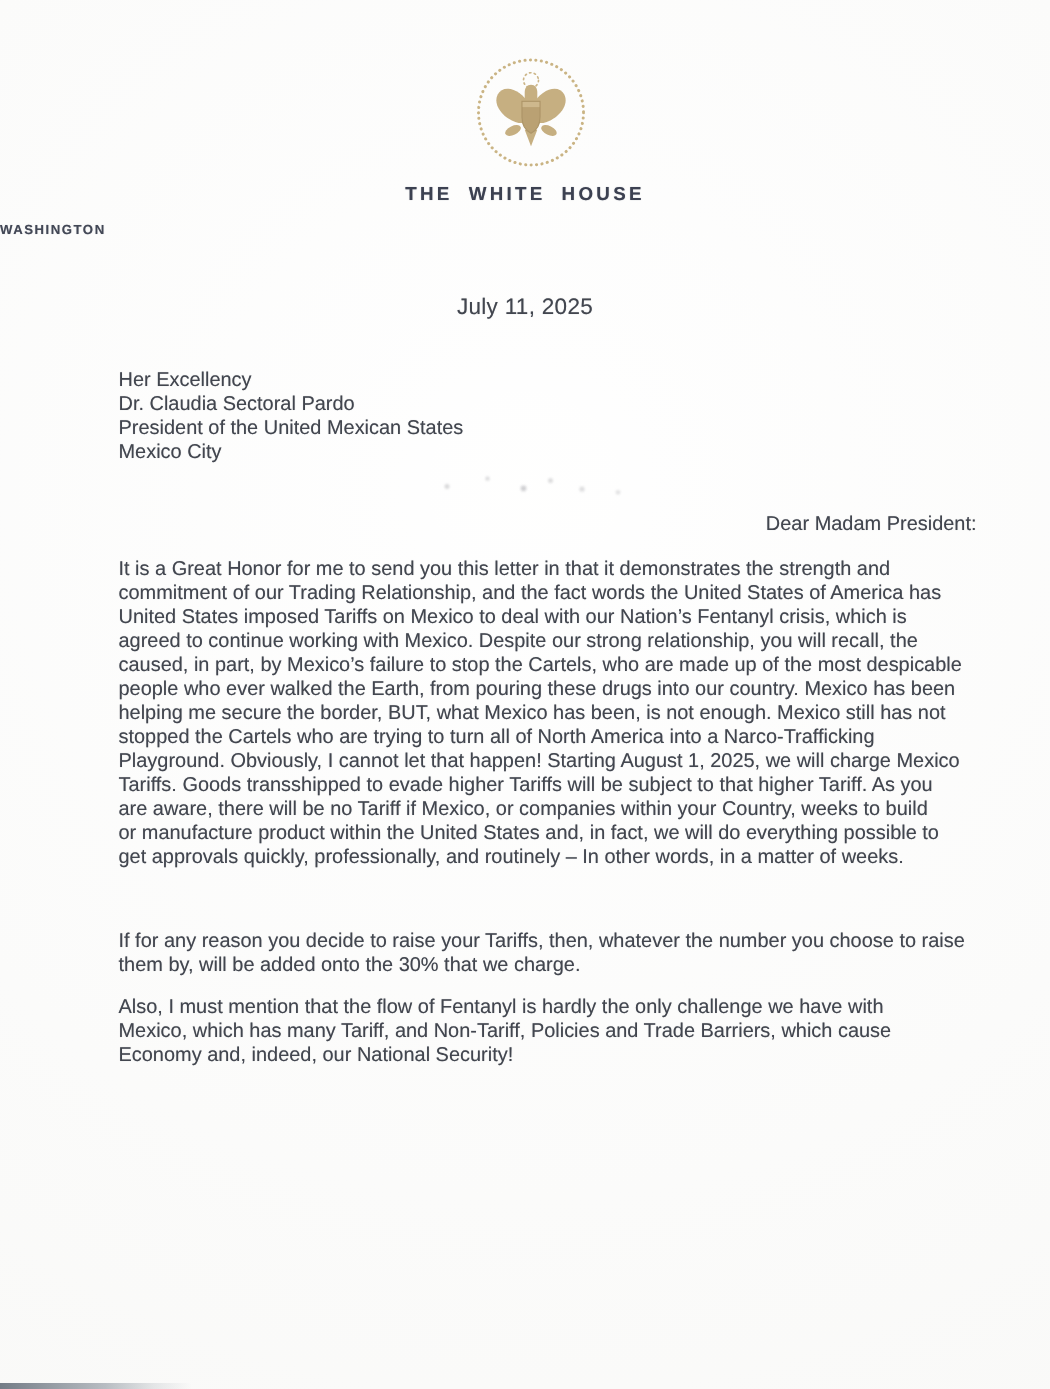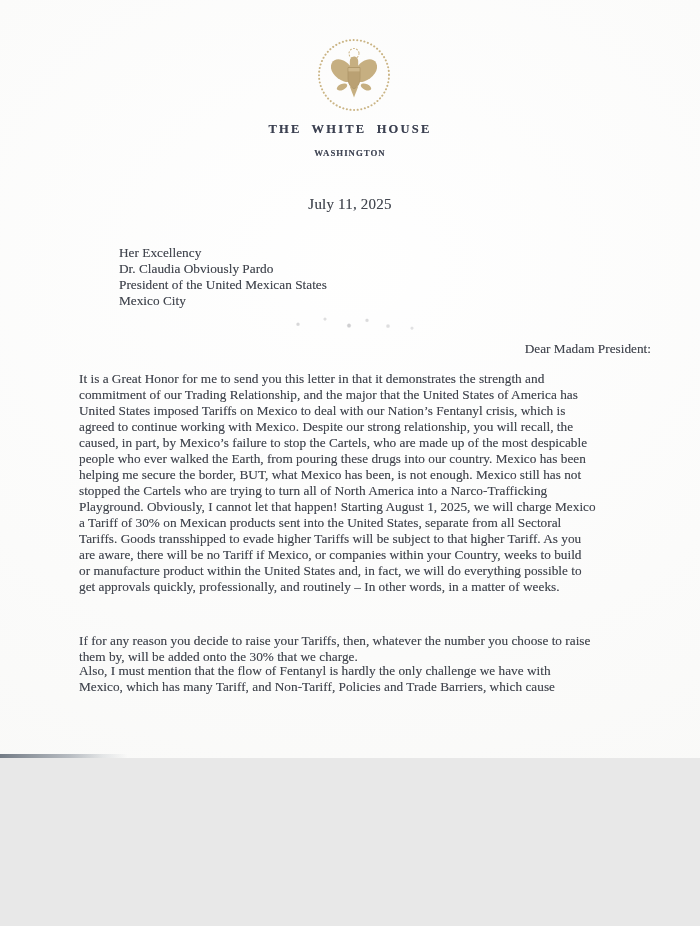--- a/index.html
+++ b/index.html
@@ -1,27 +1,27 @@
 <!DOCTYPE html>
 <html><head>
 <meta charset="utf-8">
 <style>
   html, body { margin: 0; padding: 0; background: #e8e8e8; }
   * { box-sizing: border-box; }
 
   .page {
     position: relative;
     width: 700px;
-    height: 758px;
+    height: 926px;
     margin: 0 auto;
     background:
       radial-gradient(ellipse 120% 90% at 50% 35%, rgba(255,255,255,0.9), rgba(246,246,244,0.55)),
       #fbfbfa;
     overflow: hidden;
-    font-family: Liberation Serif, serif;
+    font-family: Liberation Sans, sans-serif;
     color: #42464f;
   }
 
   
   .seal-row {
     position: absolute;
     top: 37px; left: 0;
     width: 100%;
     display: flex;
     justify-content: center;
@@ -39,21 +39,21 @@
     font-size: 12.5px;
     font-weight: 700;
     letter-spacing: 2.2px;
     word-spacing: 5px;
     color: #3c4151;
     text-shadow: 0 0 0.6px rgba(60,65,85,0.55);
   }
   .lh-sub {
     position: absolute;
     top: 148px; left: 0; width: 100%;
-    text-align: center;
+    text-align: left;
     font-size: 8.8px;
     font-weight: 700;
     letter-spacing: 1px;
     color: #434856;
     text-shadow: 0 0 0.5px rgba(60,65,85,0.5);
   }
 
   
   .date-line {
     position: absolute;
@@ -65,24 +65,24 @@
   }
 
   .text-block {
     position: absolute;
     left: 79px;
     width: 572px;
     font-size: 13.3px;
     line-height: 16px;
     text-shadow: 0 0 0.5px rgba(66,70,79,0.45);
   }
-  .recipient { top: 245px; margin-left: 40px; }
+  .recipient { top: 245px; }
   .salutation { top: 341px; text-align: right; }
   .para-1 { top: 371px; }
-  .para-2 { top: 619px; margin-top: 14px; }
+  .para-2 { top: 619px; }
   .para-3 { top: 663px; }
 
   
   .smudge {
     position: absolute;
     top: 310px; left: 280px;
     width: 150px; height: 26px;
     background-image:
       radial-gradient(circle at 12% 55%, rgba(125,125,130,0.55) 0 1px, transparent 2.2px),
       radial-gradient(circle at 30% 35%, rgba(125,125,130,0.45) 0 1px, transparent 2px),
@@ -138,49 +138,49 @@
     </svg>
   </div>
 
   <div class="lh-title">THE WHITE HOUSE</div>
   <div class="lh-sub">WASHINGTON</div>
 
   <div class="date-line">July 11, 2025</div>
 
   <div class="text-block recipient">
       <div>Her Excellency</div>
-      <div>Dr. Claudia Obviously Pardo</div>
+      <div>Dr. Claudia Sectoral Pardo</div>
       <div>President of the United Mexican States</div>
       <div>Mexico City</div>
     </div>
 
   <div class="smudge"></div>
 
   <div class="text-block salutation">Dear Madam President:</div>
 
   <div class="text-block para-1">
       <div>It is a Great Honor for me to send you this letter in that it demonstrates the strength and</div>
-      <div>commitment of our Trading Relationship, and the major that the United States of America has</div>
+      <div>commitment of our Trading Relationship, and the fact words the United States of America has</div>
       <div>United States imposed Tariffs on Mexico to deal with our Nation’s Fentanyl crisis, which is</div>
       <div>agreed to continue working with Mexico. Despite our strong relationship, you will recall, the</div>
       <div>caused, in part, by Mexico’s failure to stop the Cartels, who are made up of the most despicable</div>
       <div>people who ever walked the Earth, from pouring these drugs into our country. Mexico has been</div>
       <div>helping me secure the border, BUT, what Mexico has been, is not enough. Mexico still has not</div>
       <div>stopped the Cartels who are trying to turn all of North America into a Narco-Trafficking</div>
       <div>Playground. Obviously, I cannot let that happen! Starting August 1, 2025, we will charge Mexico</div>
-      <div>a Tariff of 30% on Mexican products sent into the United States, separate from all Sectoral</div>
       <div>Tariffs. Goods transshipped to evade higher Tariffs will be subject to that higher Tariff. As you</div>
       <div>are aware, there will be no Tariff if Mexico, or companies within your Country, weeks to build</div>
       <div>or manufacture product within the United States and, in fact, we will do everything possible to</div>
       <div>get approvals quickly, professionally, and routinely – In other words, in a matter of weeks.</div>
     </div>
   <div class="text-block para-2">
       <div>If for any reason you decide to raise your Tariffs, then, whatever the number you choose to raise</div>
       <div>them by, will be added onto the 30% that we charge.</div>
     </div>
   <div class="text-block para-3">
       <div>Also, I must mention that the flow of Fentanyl is hardly the only challenge we have with</div>
       <div>Mexico, which has many Tariff, and Non-Tariff, Policies and Trade Barriers, which cause</div>
+      <div>Economy and, indeed, our National Security!</div>
     </div>
 
   <div class="bottom-edge"></div>
 
 </div>
 
 </body></html>

